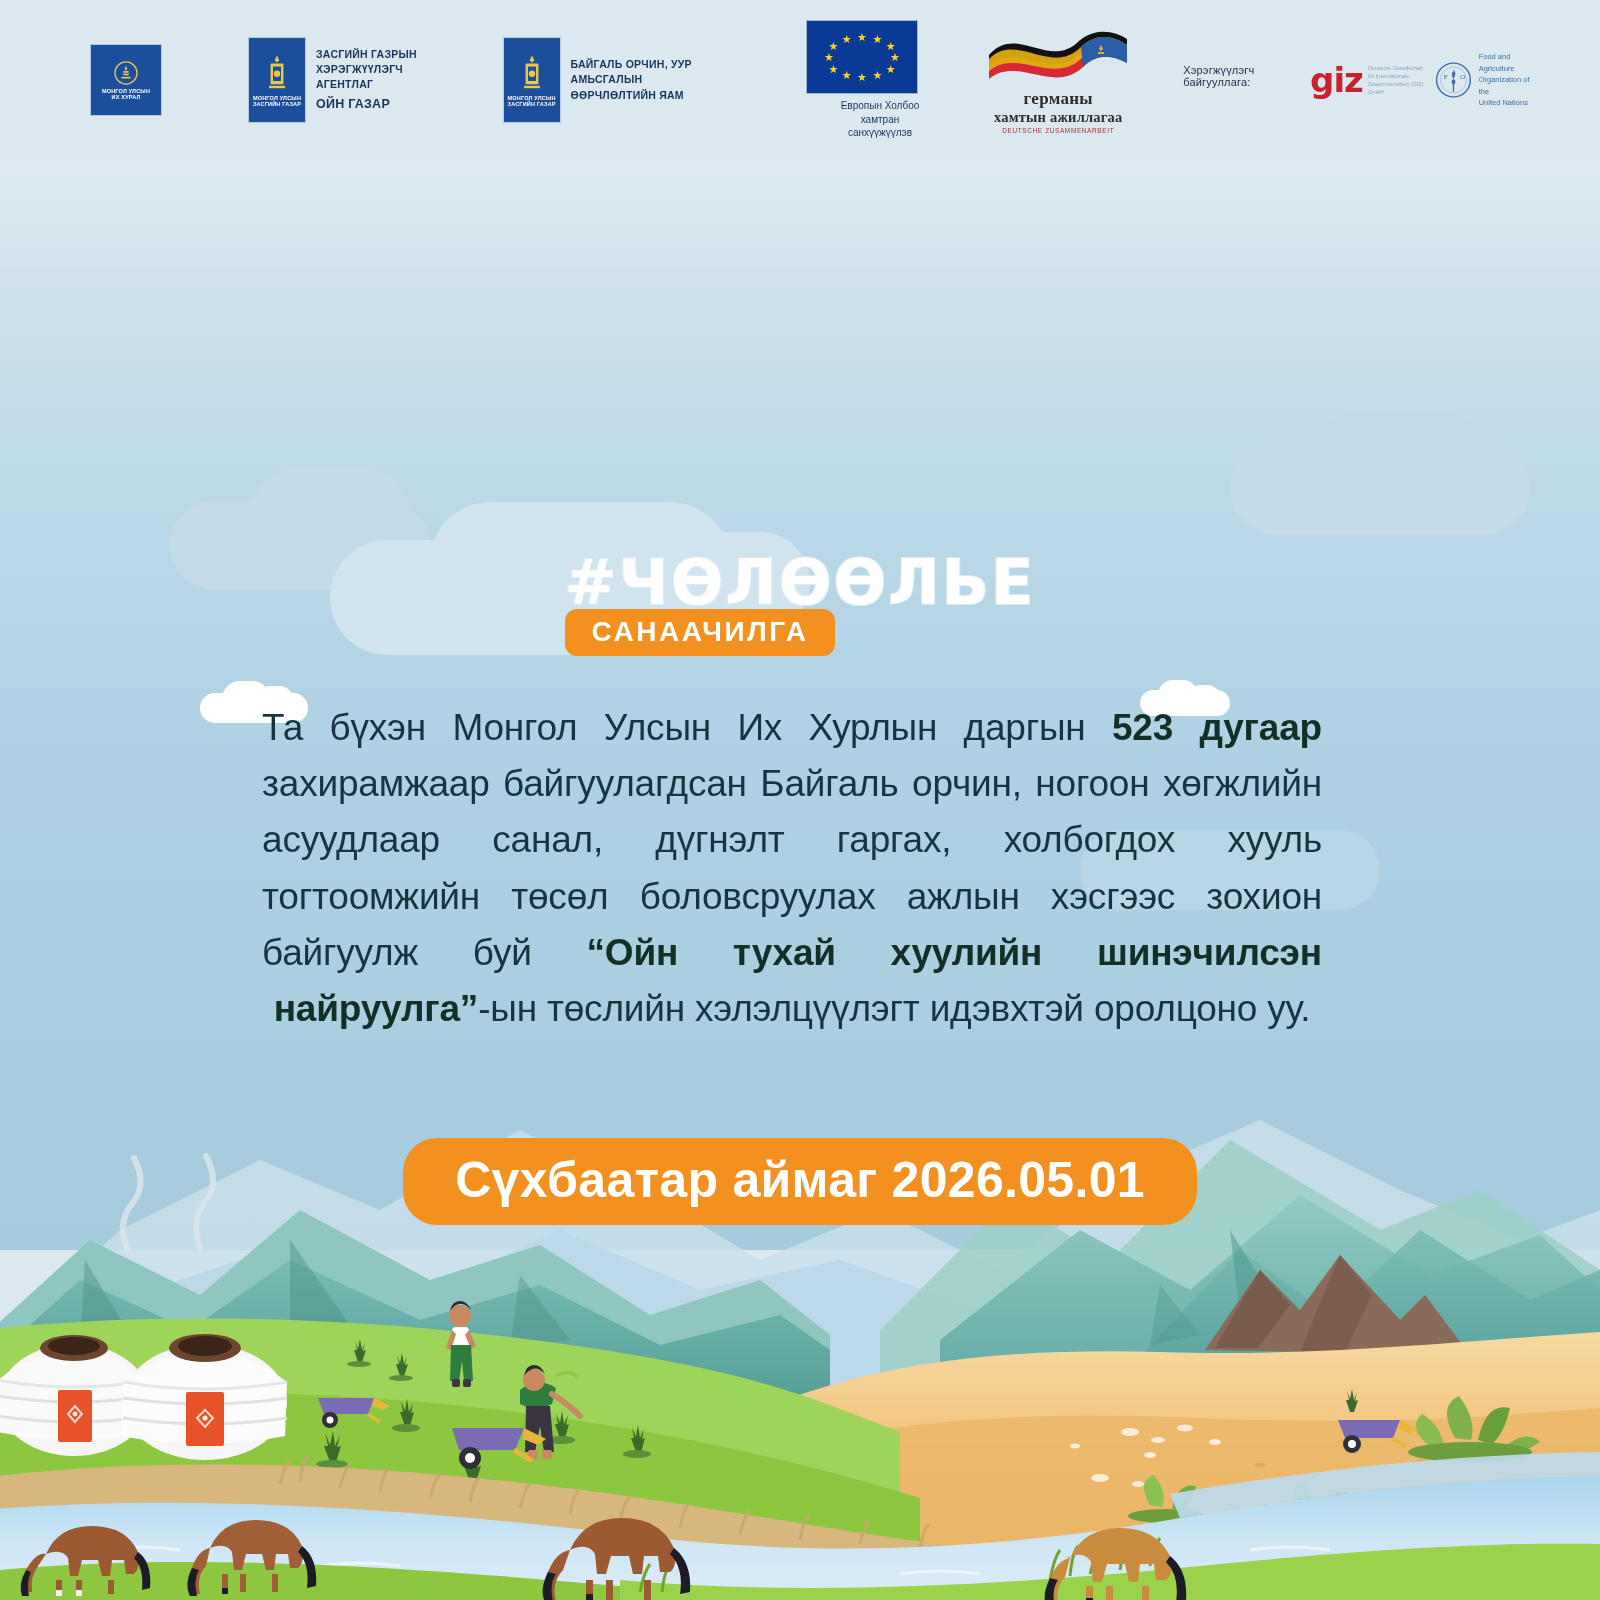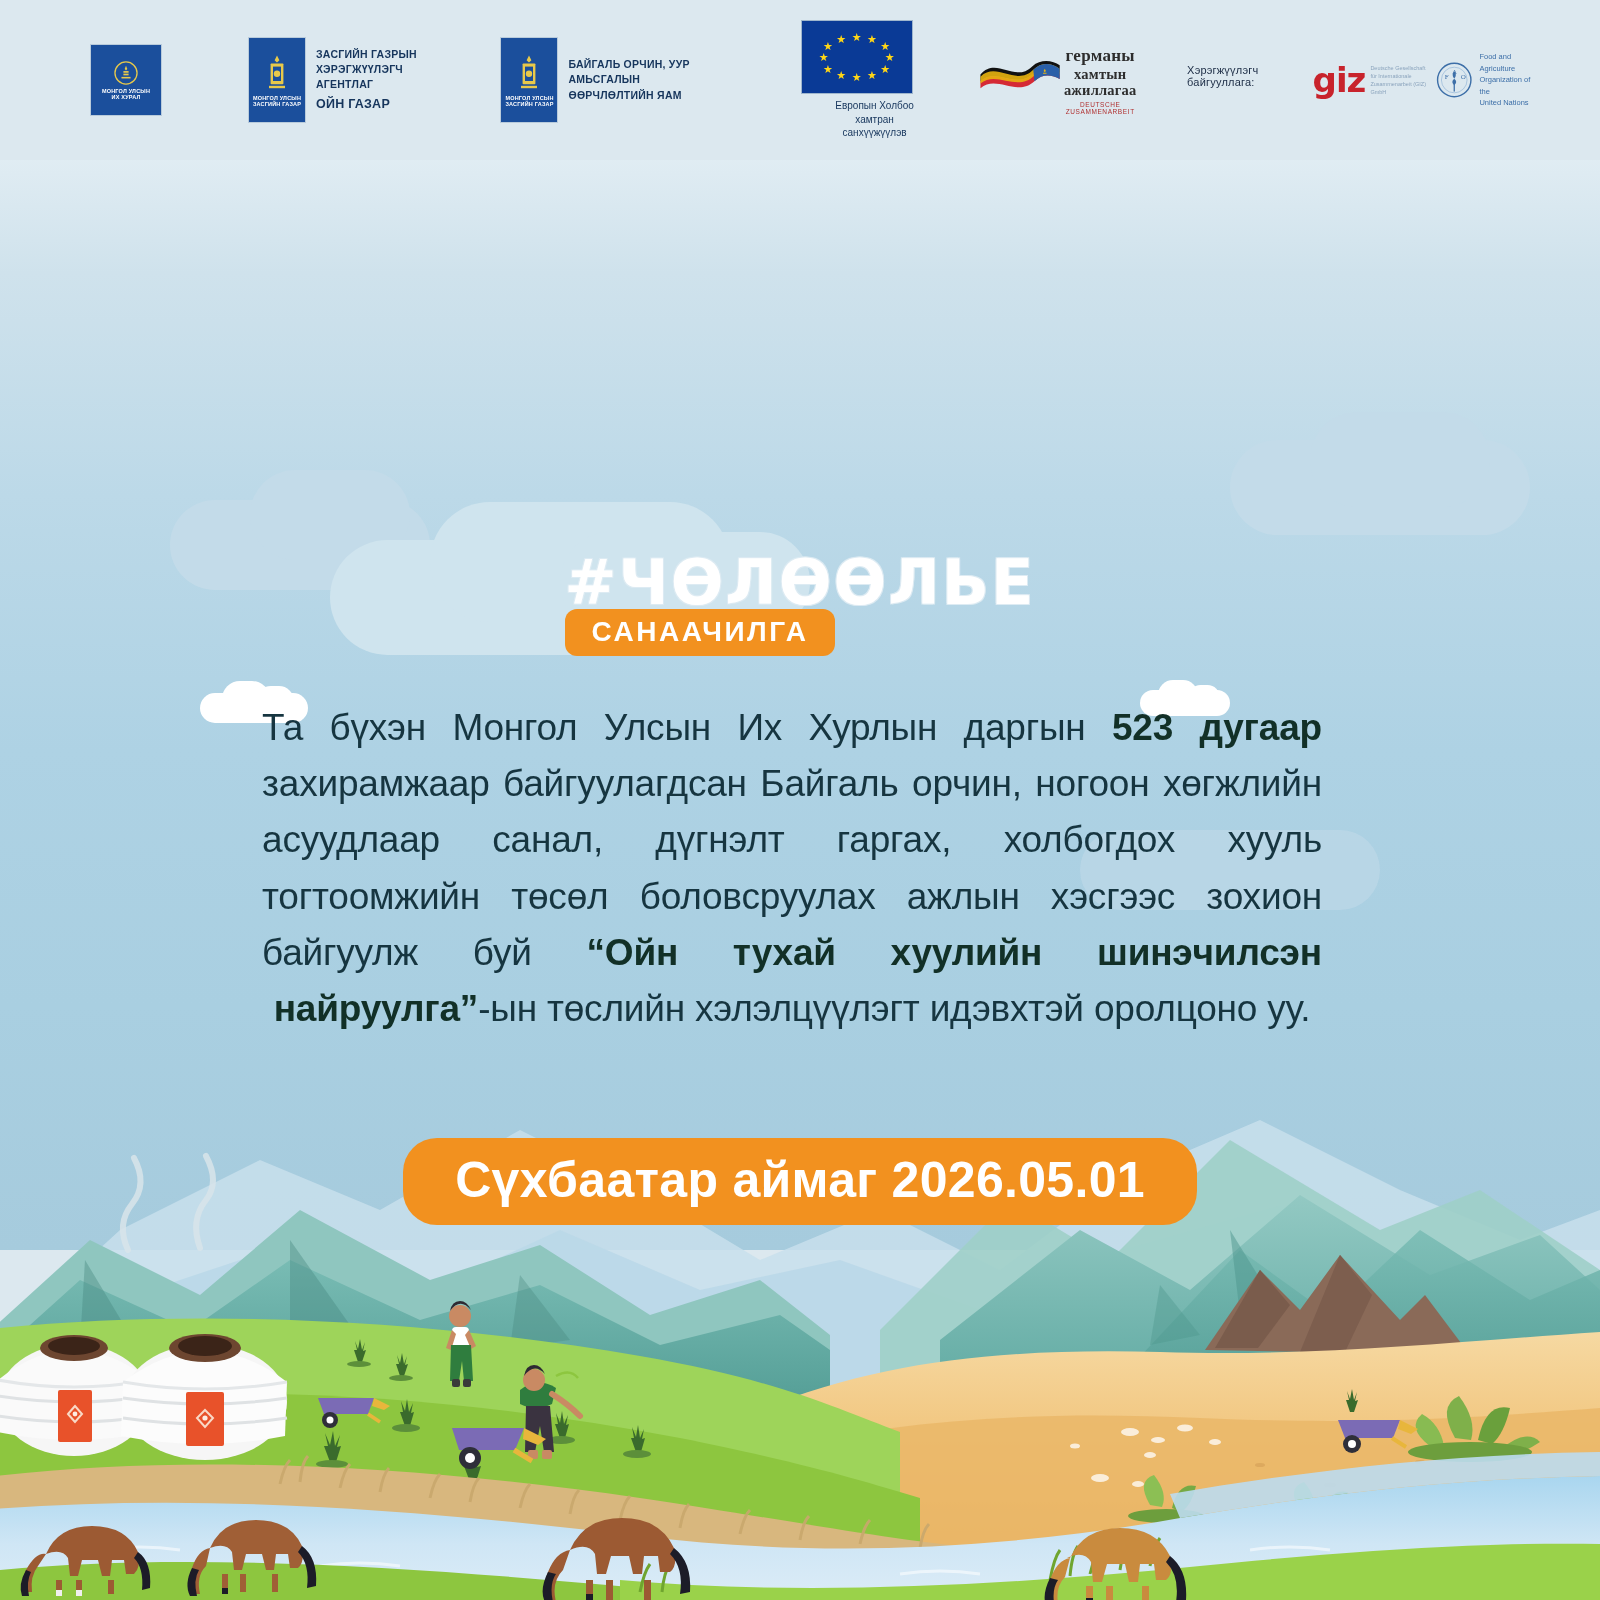--- a/index.html
+++ b/index.html
@@ -55,21 +55,21 @@
   .eu-flag {
     width:112px; height:74px; background:#0a3a96;
     position:relative; border:1px solid #9fb6cd;
   }
   .eu-flag i {
     position:absolute; color:#ffd617; font-size:11px; line-height:11px;
     transform:translate(-50%,-50%);
   }
   .eu-cap { font-size:10px; color:#16355c; text-align:center; margin-top:5px; line-height:1.35; white-space:pre-line;margin-left:36px; }
 
-  .de-block { display:flex; align-items:flex-start; width:160px; }
+  .de-block { display:flex; flex-direction:column; align-items:center; width:160px; }
   .de-cap { text-align:center; line-height:1.15; color:#2d2d2d; margin-top:2px; }
   .de-cap .l1 { font-family:"Liberation Serif",serif; font-size:17px; font-weight:bold; letter-spacing:.3px; display:block; }
   .de-cap .l2 { font-family:"Liberation Serif",serif; font-size:14.5px; font-weight:bold; letter-spacing:.2px; display:block; }
   .de-cap .l3 { font-size:6.5px; color:#b03030; letter-spacing:.6px; display:block; margin-top:2px; }
 
   .impl-block { display:flex; flex-direction:row; align-items:center; }
   .impl-title { font-size:11px; color:#1b2b44; margin-bottom:8px; letter-spacing:.2px; }
   .impl-logos { display:flex; gap:7px; }
   .giz-wrap { display:flex; align-items:center; gap:5px; }
   .giz-mark { font-family:"DejaVu Sans",sans-serif; font-weight:bold; font-size:34px; color:#c8232c; line-height:.85; letter-spacing:-1px; }

